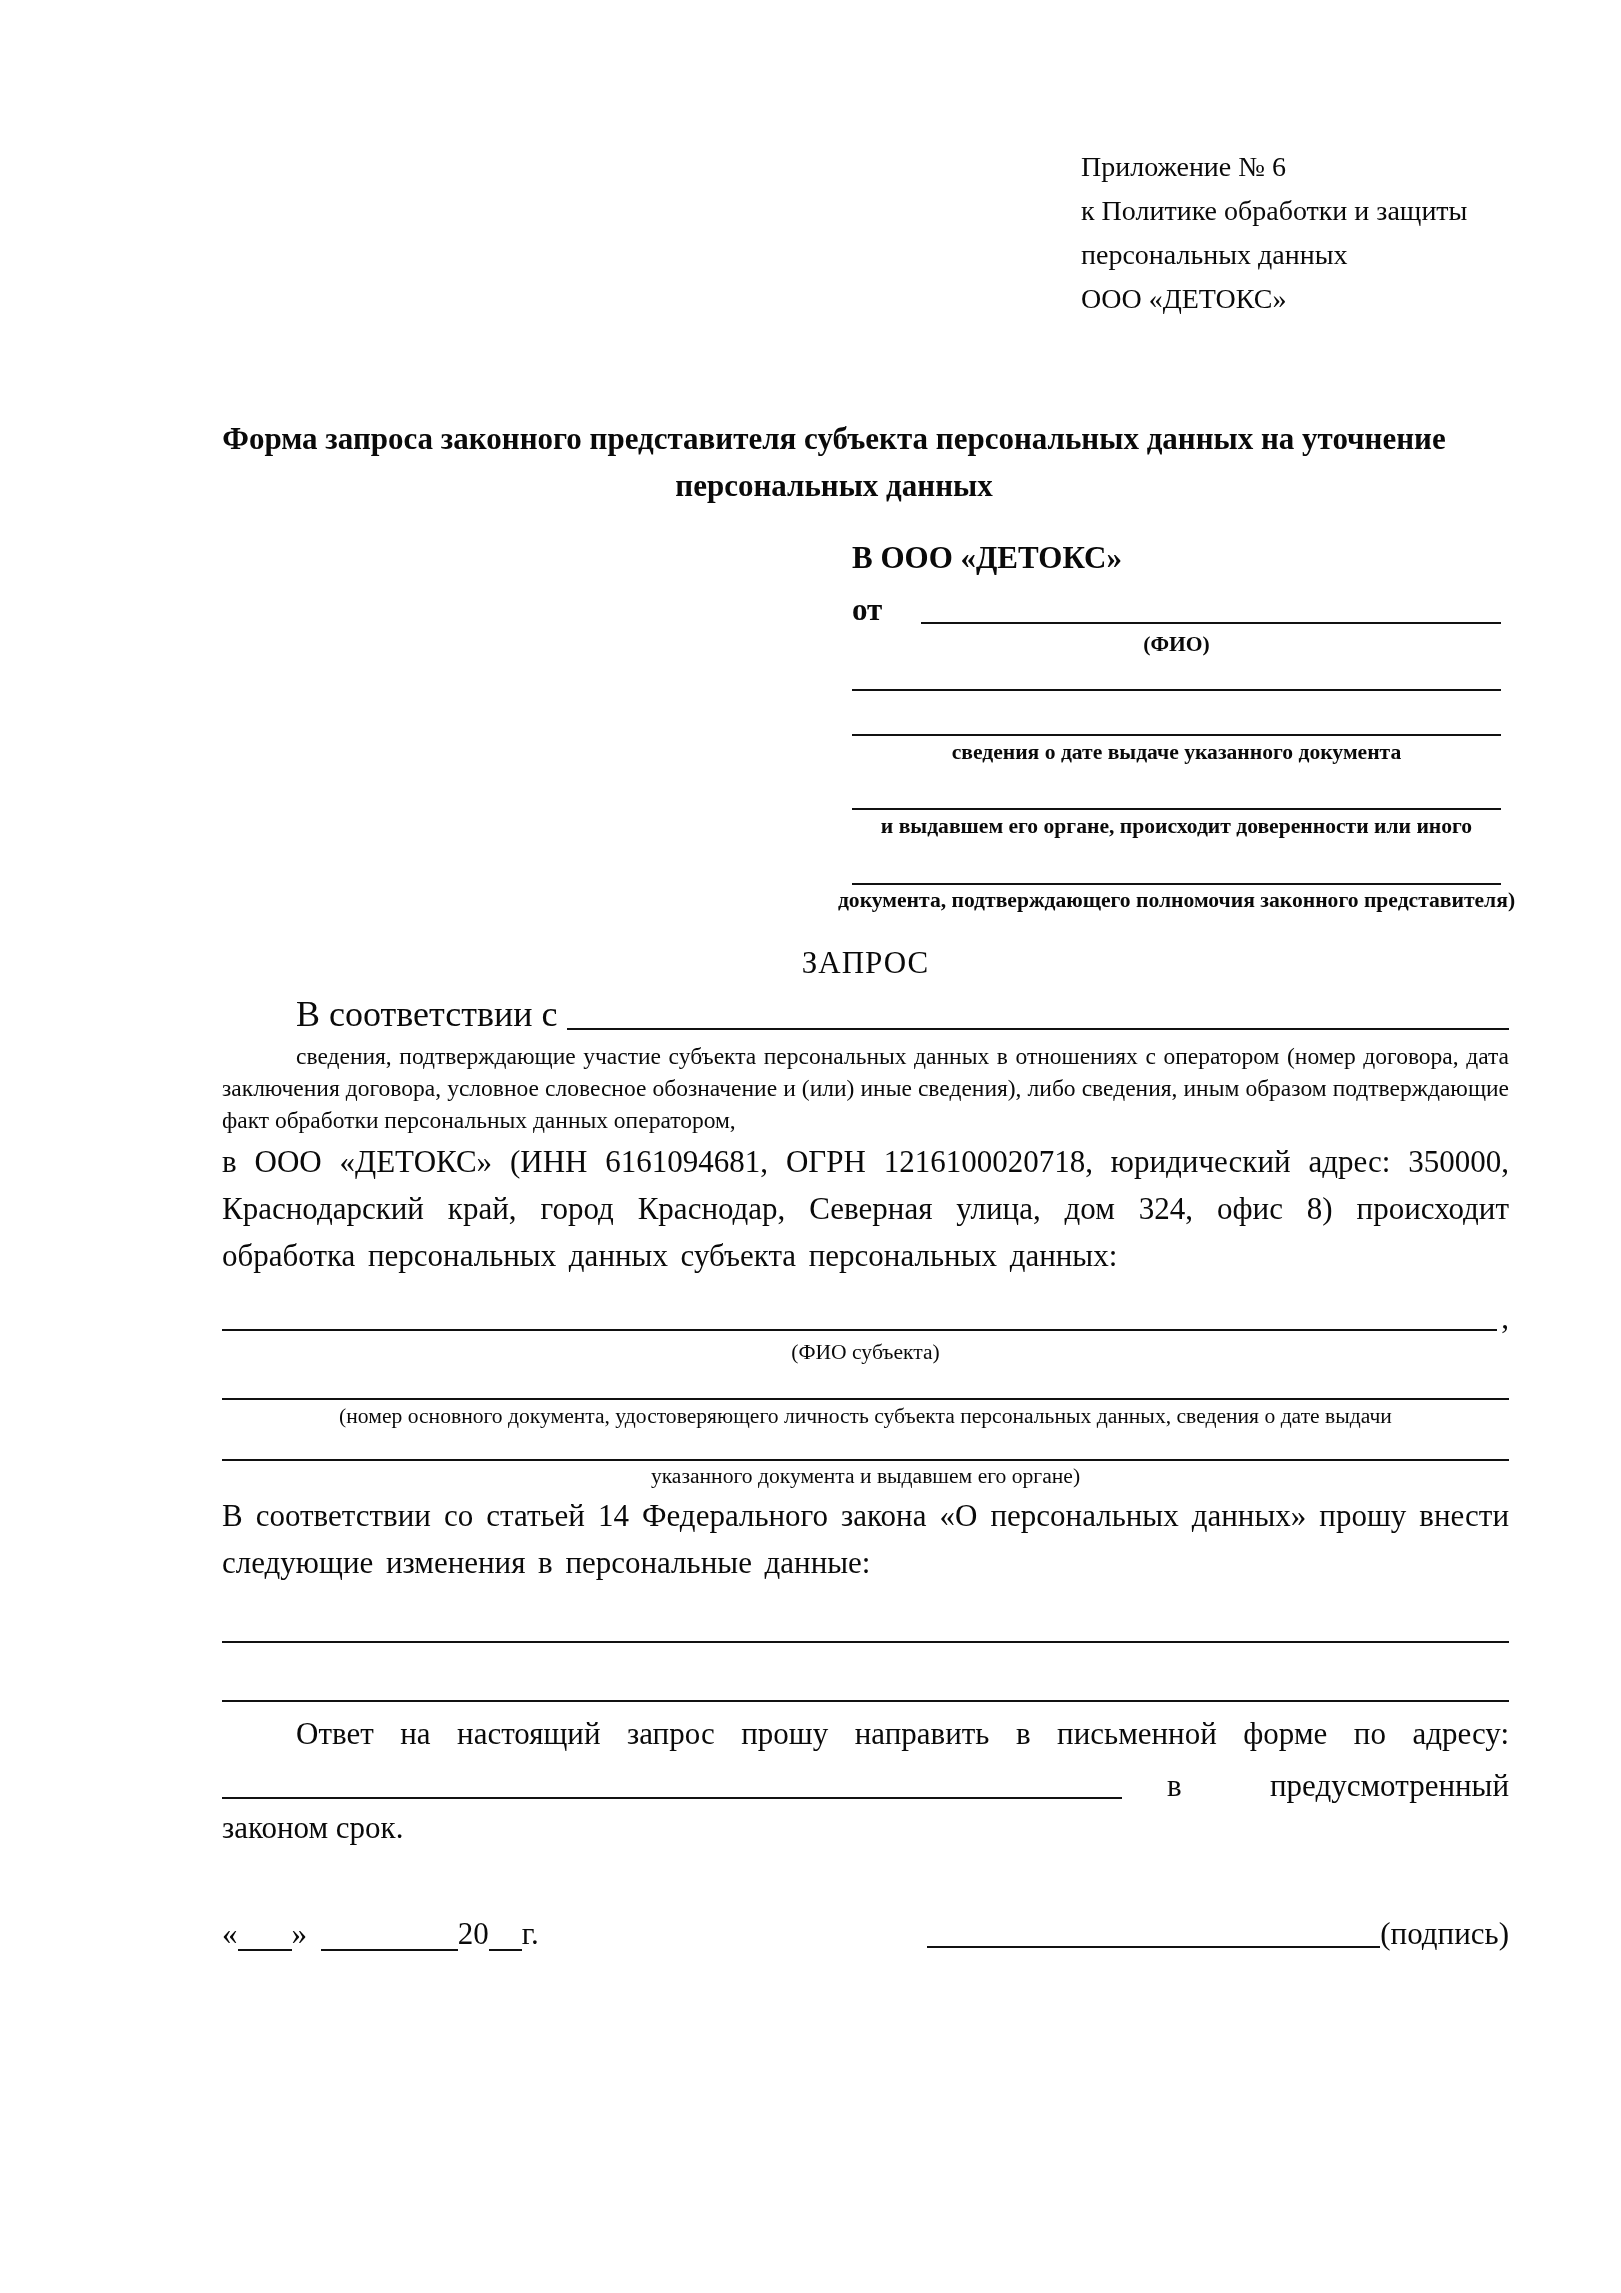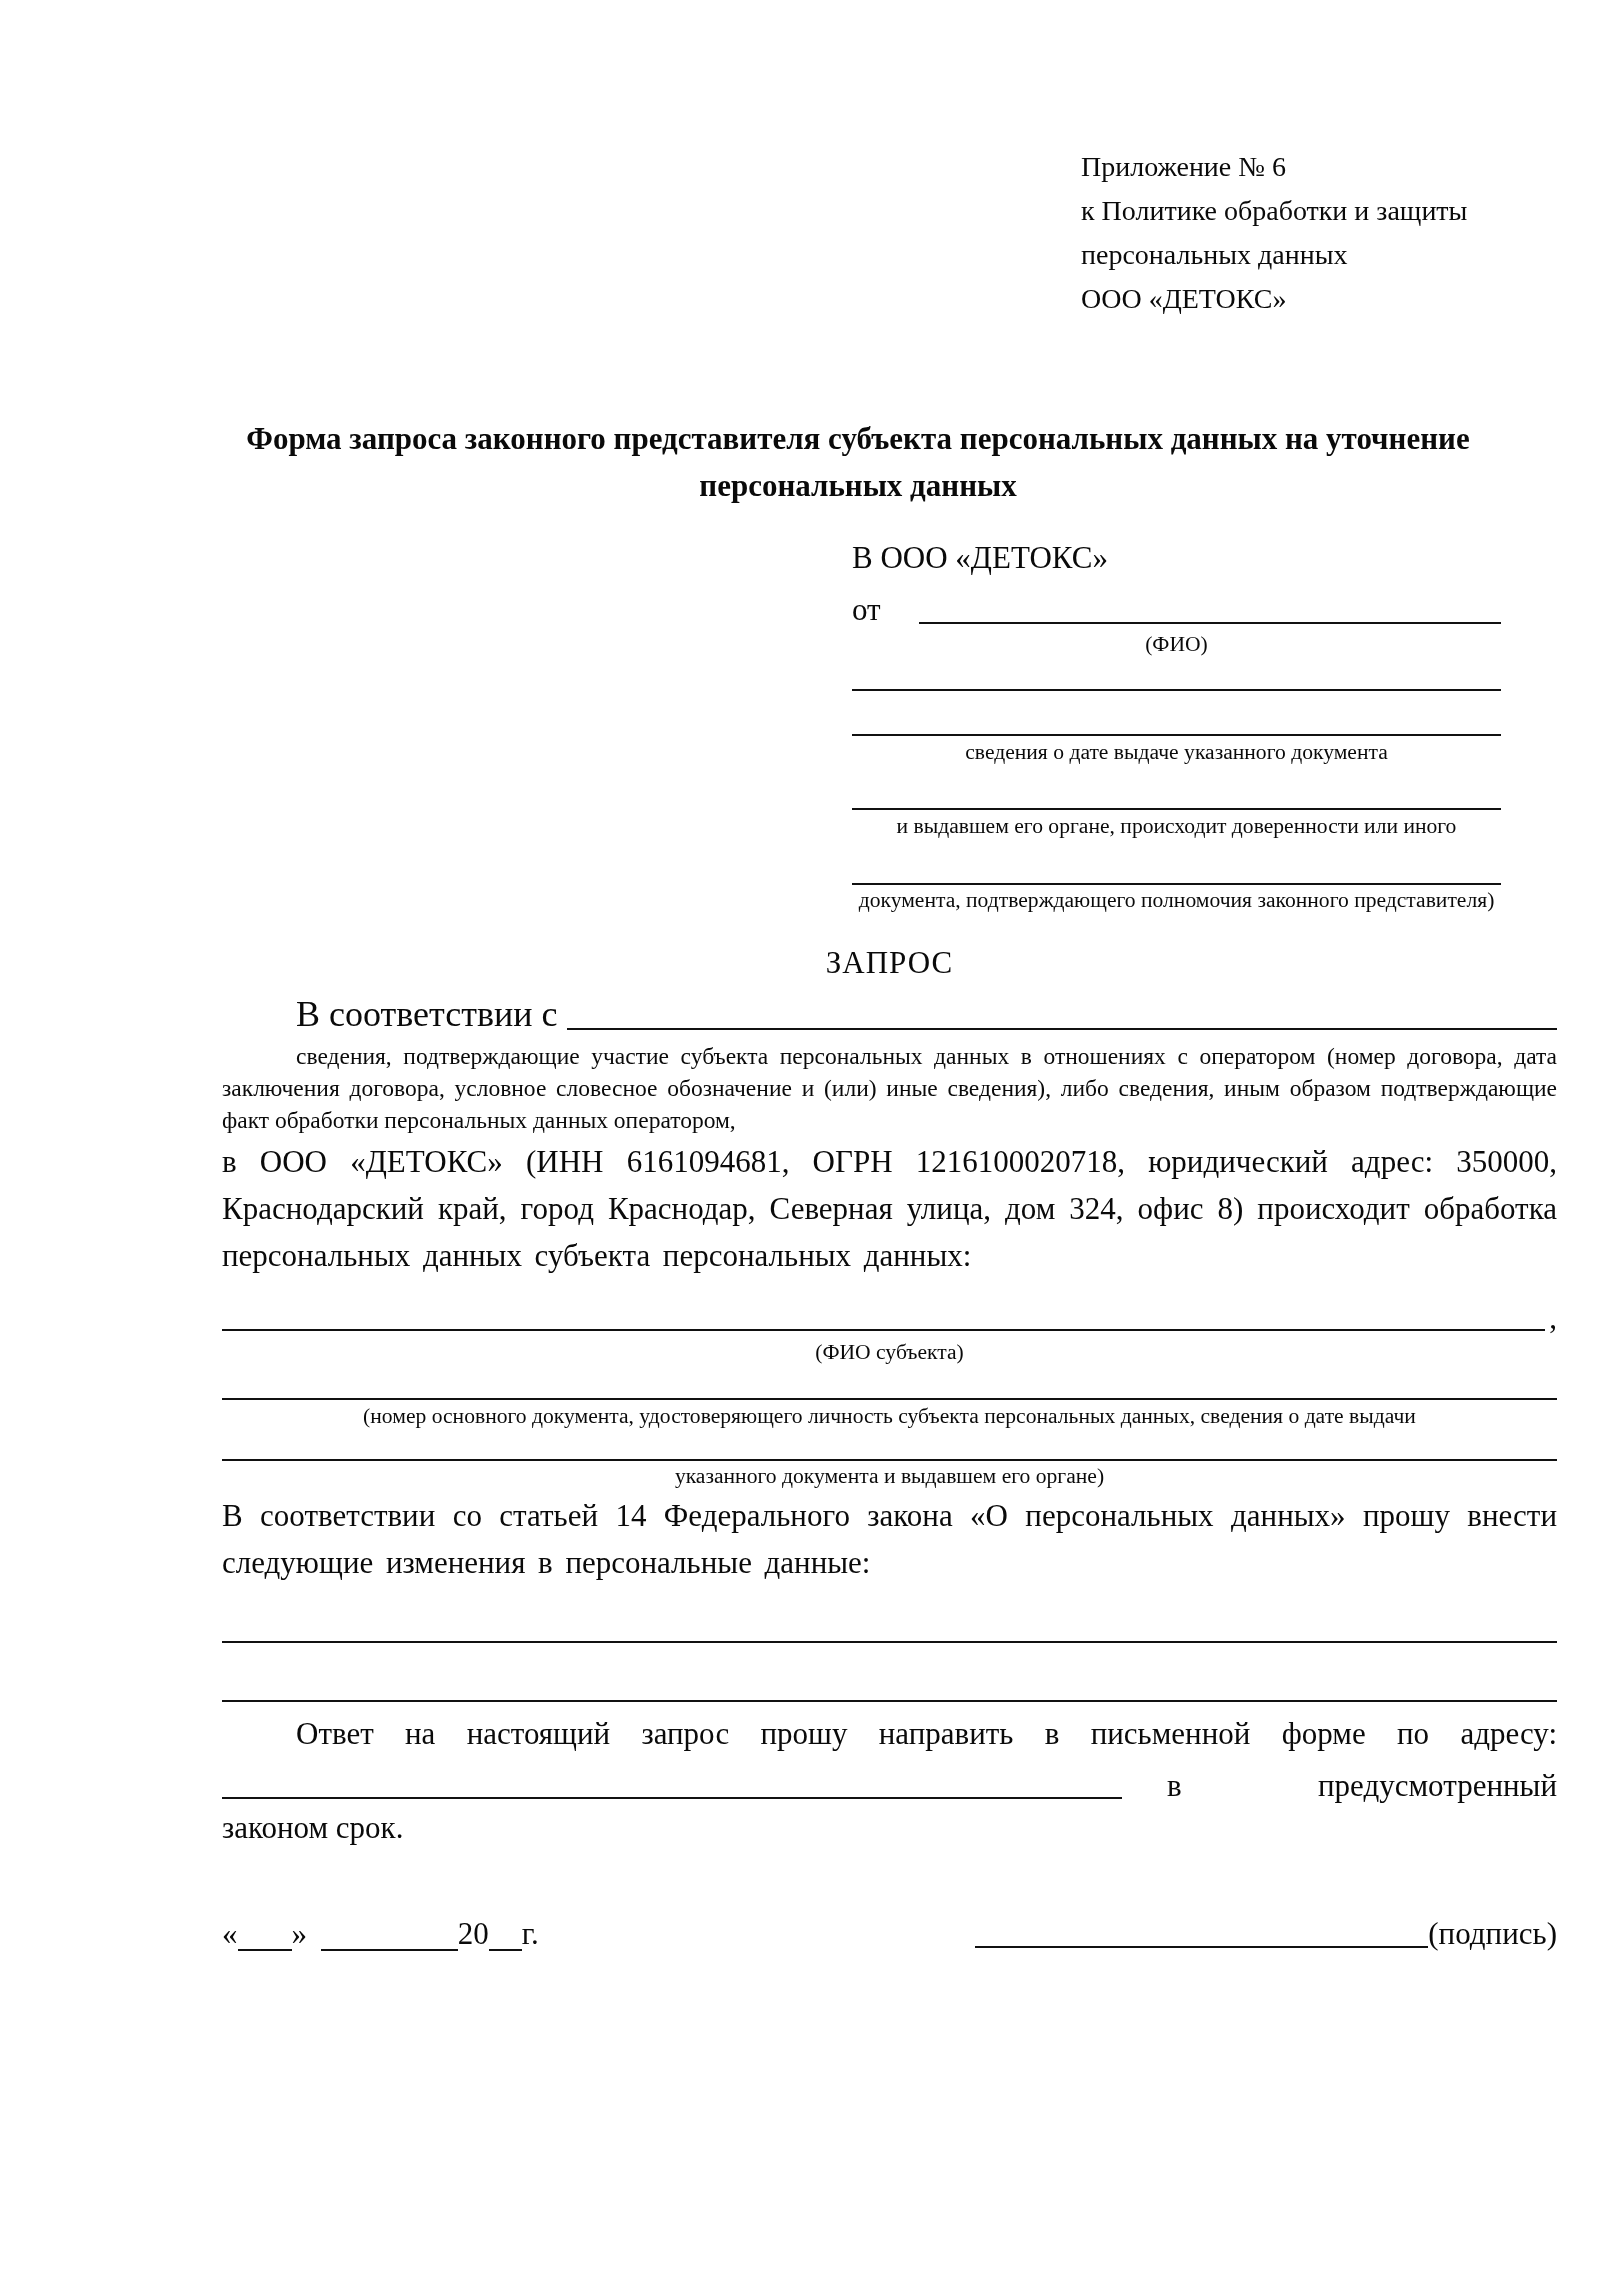--- a/index.html
+++ b/index.html
@@ -1,33 +1,33 @@
 <!DOCTYPE html>
 <html><head>
 <meta charset="utf-8">
 <style>
   html,body{margin:0;padding:0;}
   body{
     width:1621px;height:2294px;background:#ffffff;color:#0a0a0a;
     font-family:"Liberation Serif","DejaVu Serif",serif;
     -webkit-font-smoothing:antialiased;
   }
-  .page{box-sizing:border-box;width:1621px;height:2294px;padding:145px 64px 0 222px;overflow:hidden;}
+  .page{box-sizing:border-box;width:1621px;height:2294px;padding:145px 112px 0 222px;overflow:hidden;}
 
   
   .appendix{margin-left:859px;font-size:28px;line-height:44px;}
 
   
   .title{
     margin:94px 0 0 -63px;font-size:31px;line-height:47px;font-weight:bold;
     text-align:center;
   }
 
   
-  .addressee{margin-top:27.4px;margin-left:630px;width:649px;font-size:31px;}
+  .addressee{margin-top:27.4px;margin-left:630px;width:649px;font-size:31px;font-weight:bold;}
   .addressee .to{line-height:43px;}
   .flexrow{display:flex;align-items:flex-end;}
   .from-row{margin-top:6px;height:43px;gap:29px;}
   .uline{border-bottom:2.9px solid #111;}
   span.uline{display:inline-block;height:1.02em;}
   .grow{flex:1;margin-bottom:4.9px;margin-left:9.8px;}
   .cap{font-size:21.6px;line-height:26.5px;margin-top:2.9px;display:flex;justify-content:center;white-space:nowrap;}
   .pairline{height:0;margin-top:43px;}
   .pairline.first{margin-top:31px;}
 

